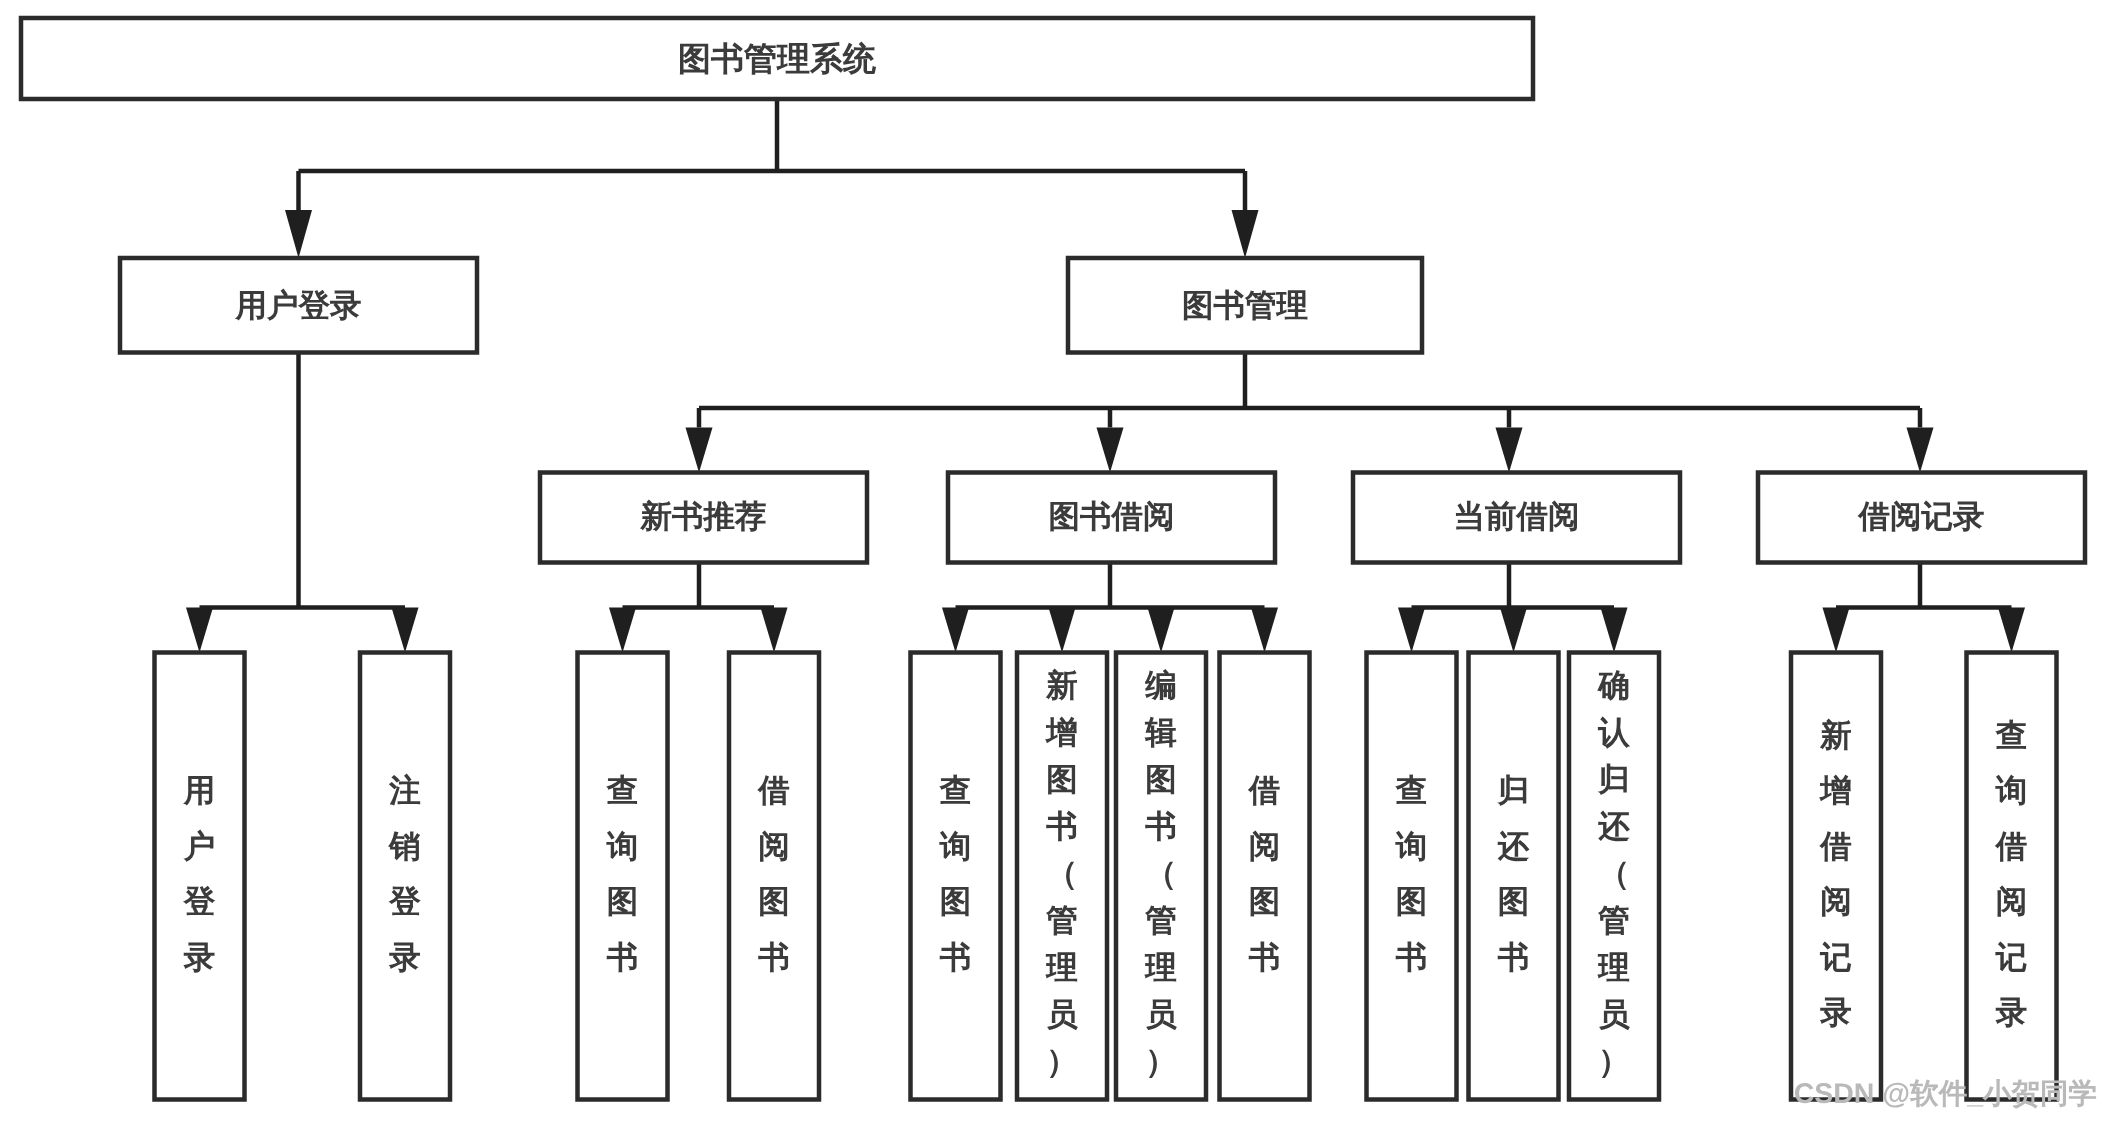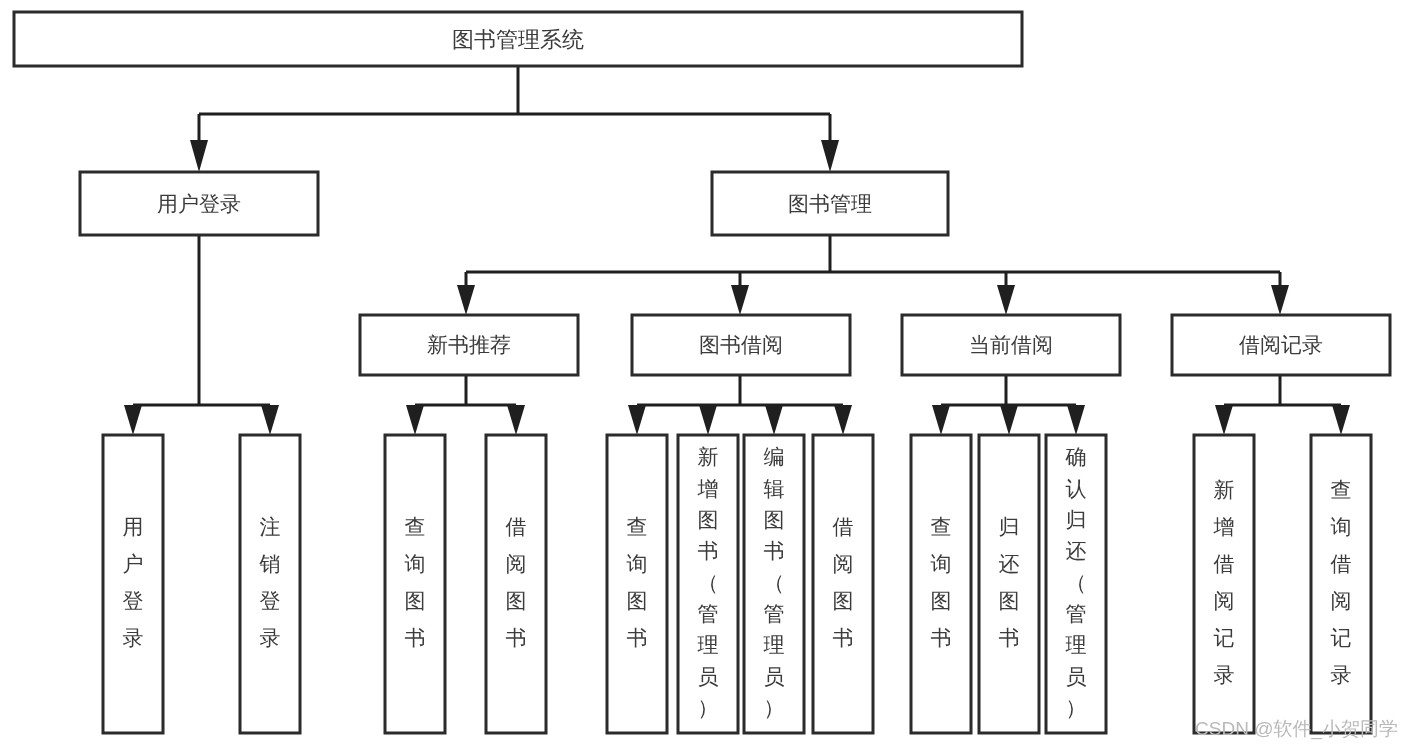--- a/index.html
+++ b/index.html
@@ -12,20 +12,21 @@
     width: 1405px;
     height: 747px;
     font-family: "Liberation Sans", "DejaVu Sans", sans-serif;
     overflow: hidden;
     position: relative;
   }
   #diagram-root {
     position: relative;
     width: 1296px;
     height: 747px;
+    font-weight: bold;
   }
   svg#diagram-canvas {
     position: absolute;
     top: 0;
     left: 0;
     width: 1405px;
     height: 747px;
     display: block;
   }
   .node-box {

